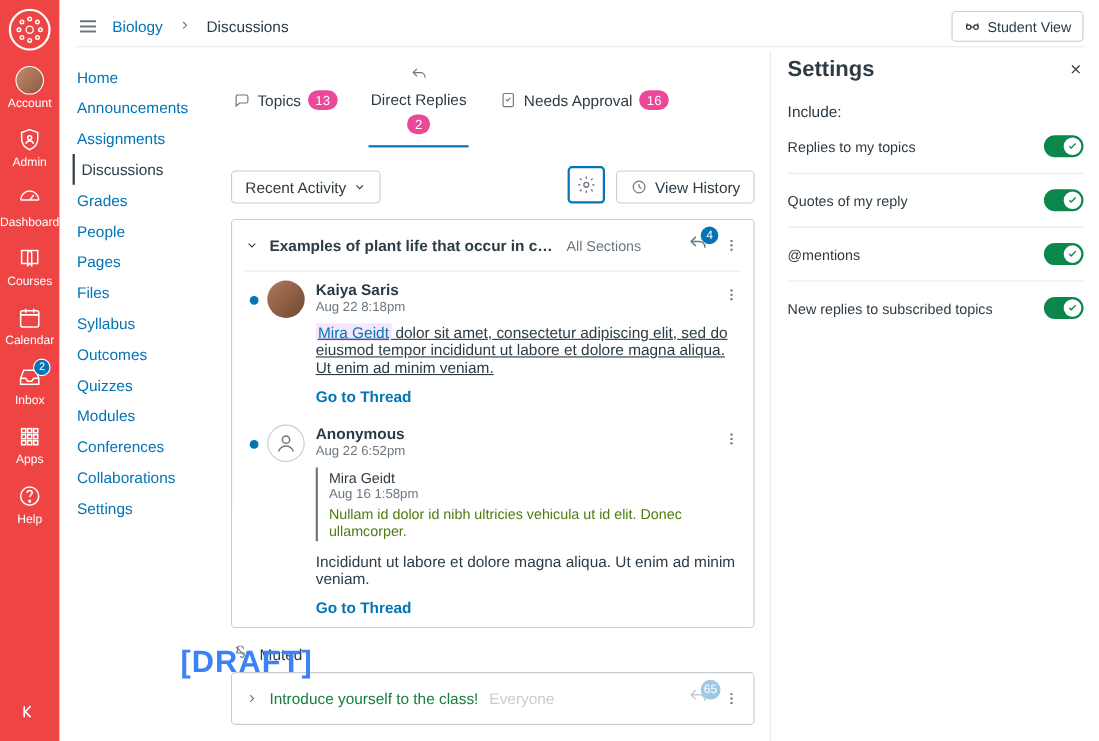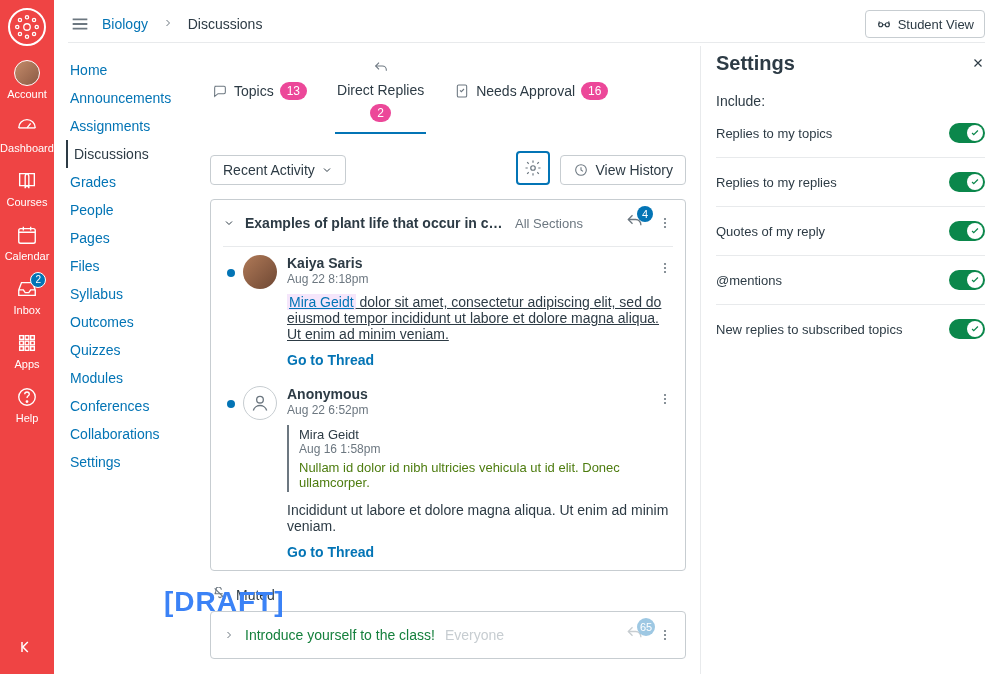--- a/index.html
+++ b/index.html
@@ -116,20 +116,30 @@
   </div>
   <div class="item">
     <span class="ico">
         <span class="avatar-circ"></span>
       </span>
     <span class="lbl">Account</span>
   </div>
   <div class="item">
     <span class="ico">
         <svg viewBox="0 0 24 24" width="22" height="22" fill="none" stroke="currentColor" stroke-width="1.5">
+          <path d="M12 2l8 3v6c0 5-3.5 9-8 11-4.5-2-8-6-8-11V5l8-3z"></path>
+          <circle cx="12" cy="10" r="2"></circle>
+          <path d="M8 16c1-2 3-3 4-3s3 1 4 3"></path>
+        </svg>
+      </span>
+    <span class="lbl">Admin</span>
+  </div>
+  <div class="item">
+    <span class="ico">
+        <svg viewBox="0 0 24 24" width="22" height="22" fill="none" stroke="currentColor" stroke-width="1.5">
           <path d="M3 13a9 9 0 0118 0"></path>
           <path d="M3 13h18"></path>
           <path d="M12 13l4-5"></path>
         </svg>
       </span>
     <span class="lbl">Dashboard</span>
   </div>
   <div class="item">
     <span class="ico">
         <svg viewBox="0 0 24 24" width="22" height="22" fill="none" stroke="currentColor" stroke-width="1.5">
@@ -416,30 +426,20 @@
         <span class="slabel">Replies to my topics</span>
         <span class="toggle">
           <span class="knob">
             <svg viewBox="0 0 24 24" fill="none" stroke="#0B874B" stroke-width="3">
               <path d="M5 12l4 4 10-10"></path>
             </svg>
           </span>
         </span>
       </div>
       <div class="srow">
-        <span class="slabel">Replies to my replies</span>
-        <span class="toggle">
-          <span class="knob">
-            <svg viewBox="0 0 24 24" fill="none" stroke="#0B874B" stroke-width="3">
-              <path d="M5 12l4 4 10-10"></path>
-            </svg>
-          </span>
-        </span>
-      </div>
-      <div class="srow">
         <span class="slabel">Quotes of my reply</span>
         <span class="toggle">
           <span class="knob">
             <svg viewBox="0 0 24 24" fill="none" stroke="#0B874B" stroke-width="3">
               <path d="M5 12l4 4 10-10"></path>
             </svg>
           </span>
         </span>
       </div>
       <div class="srow">

